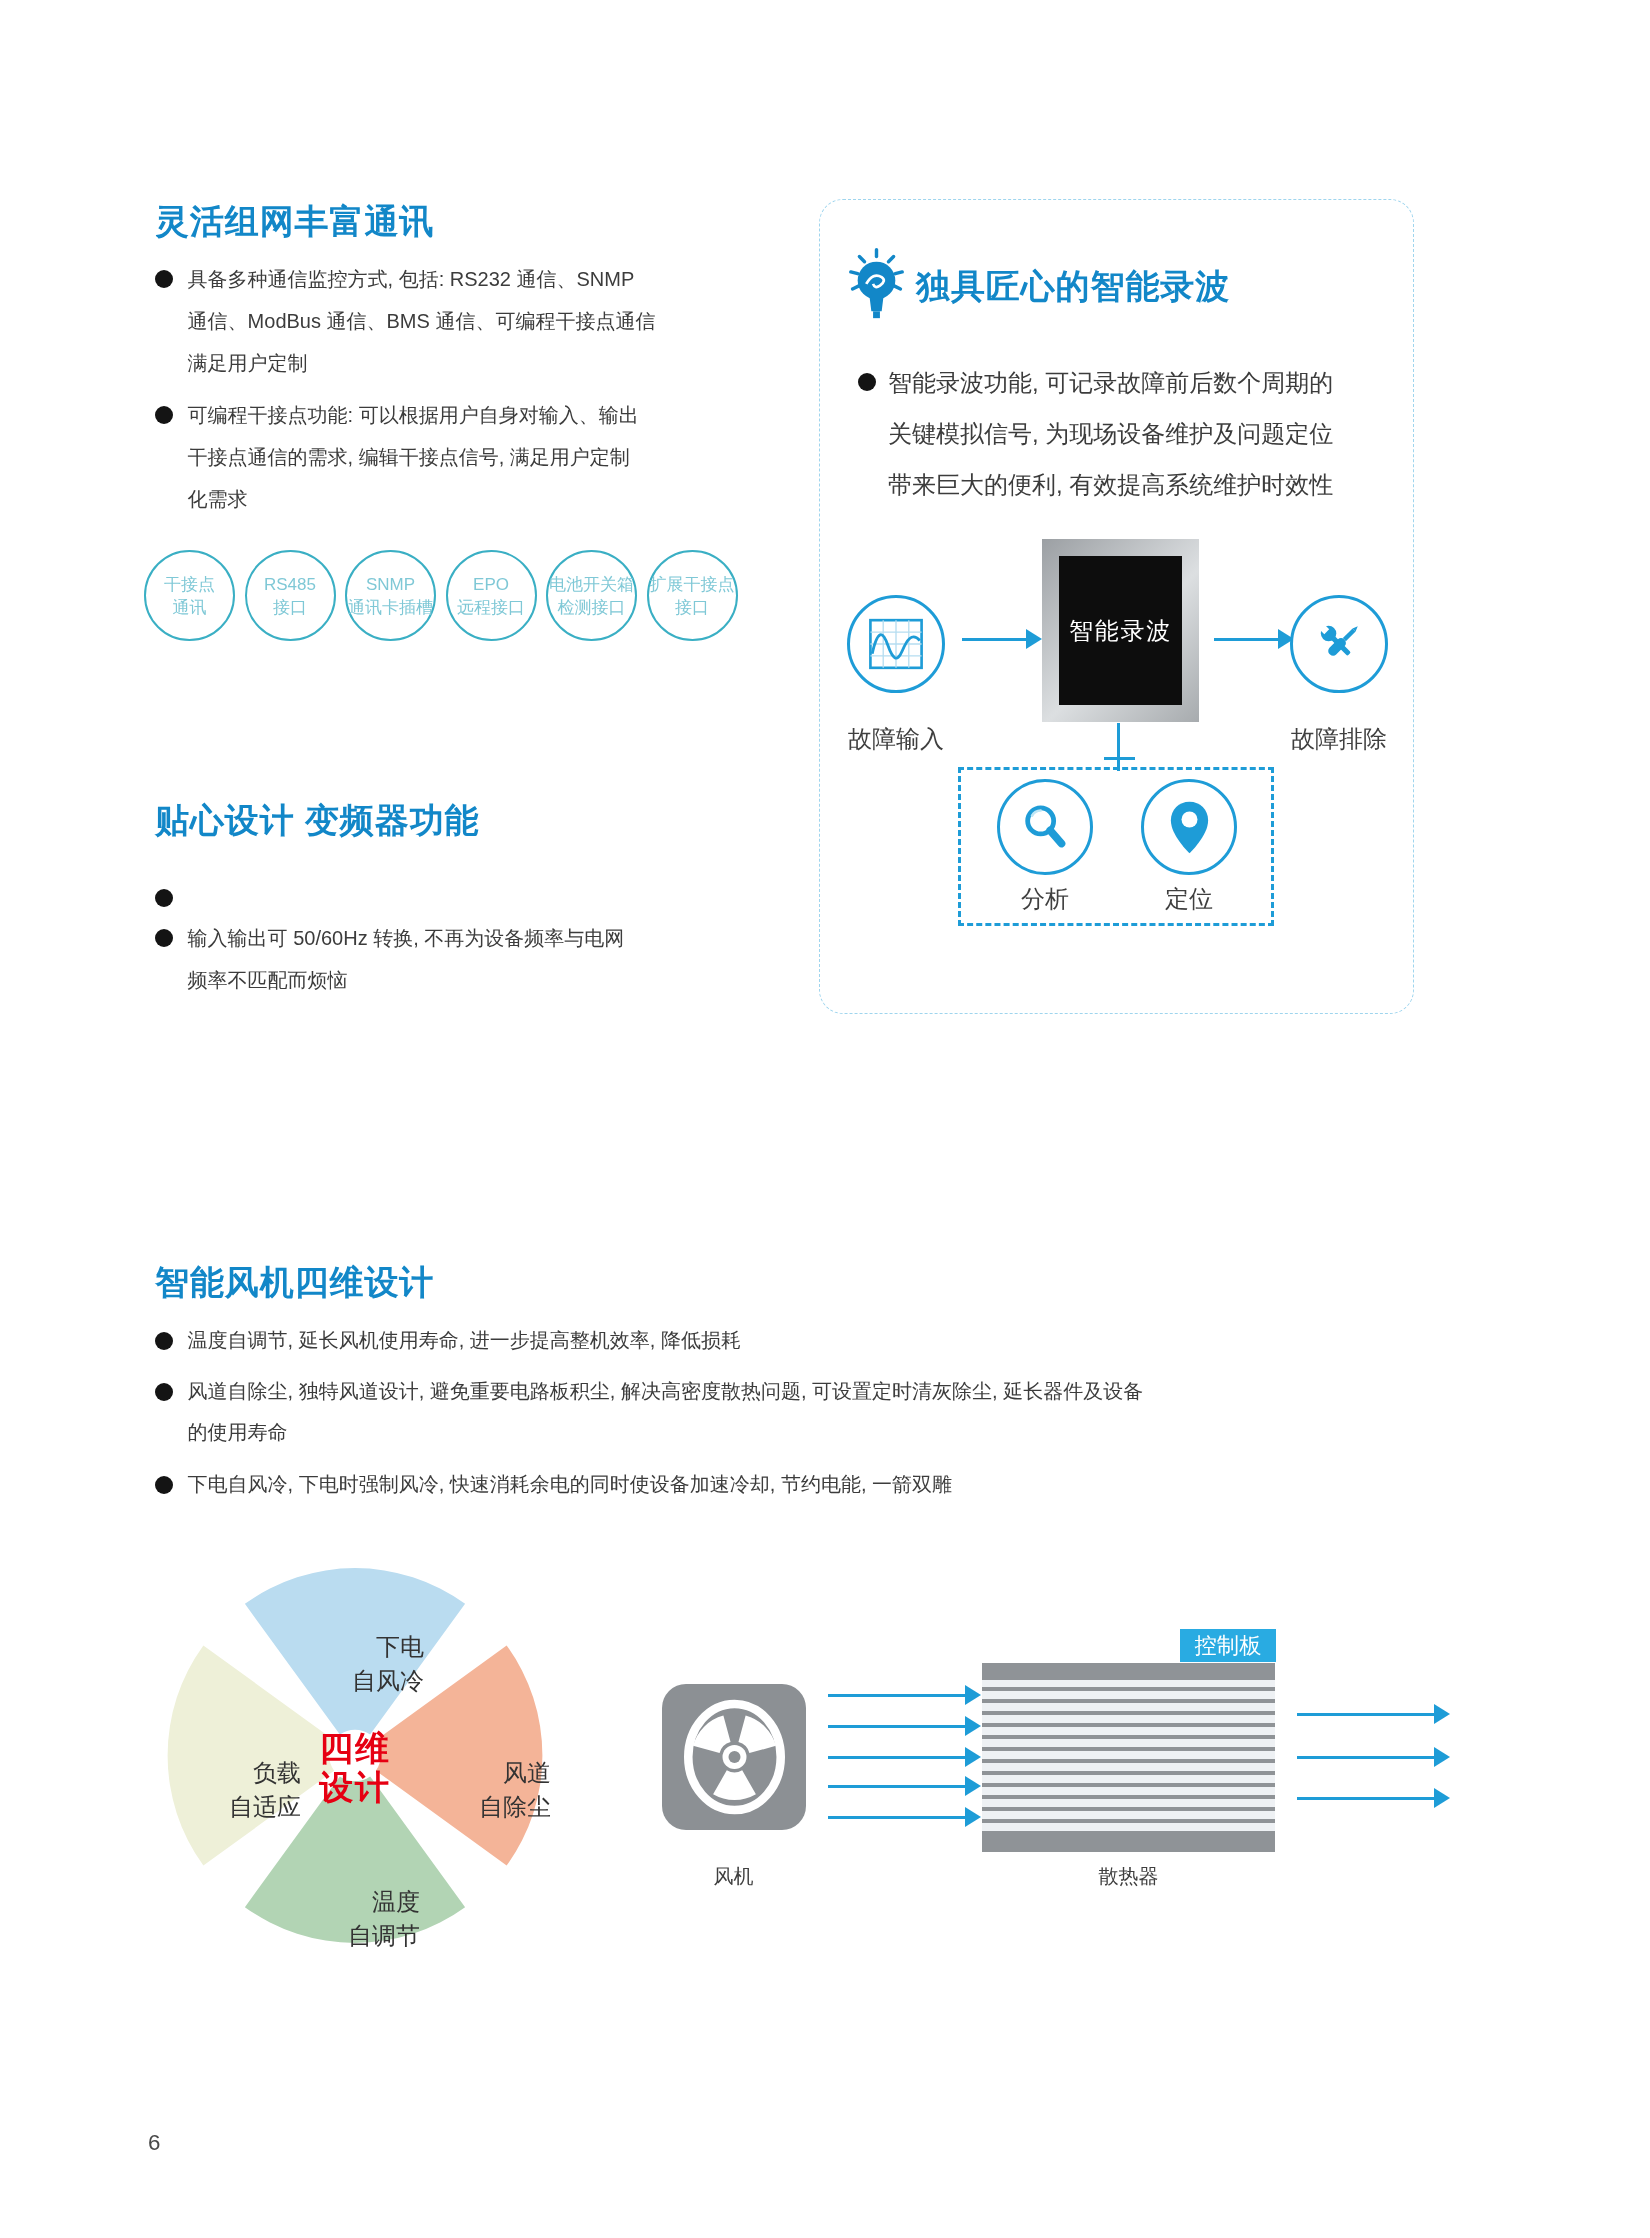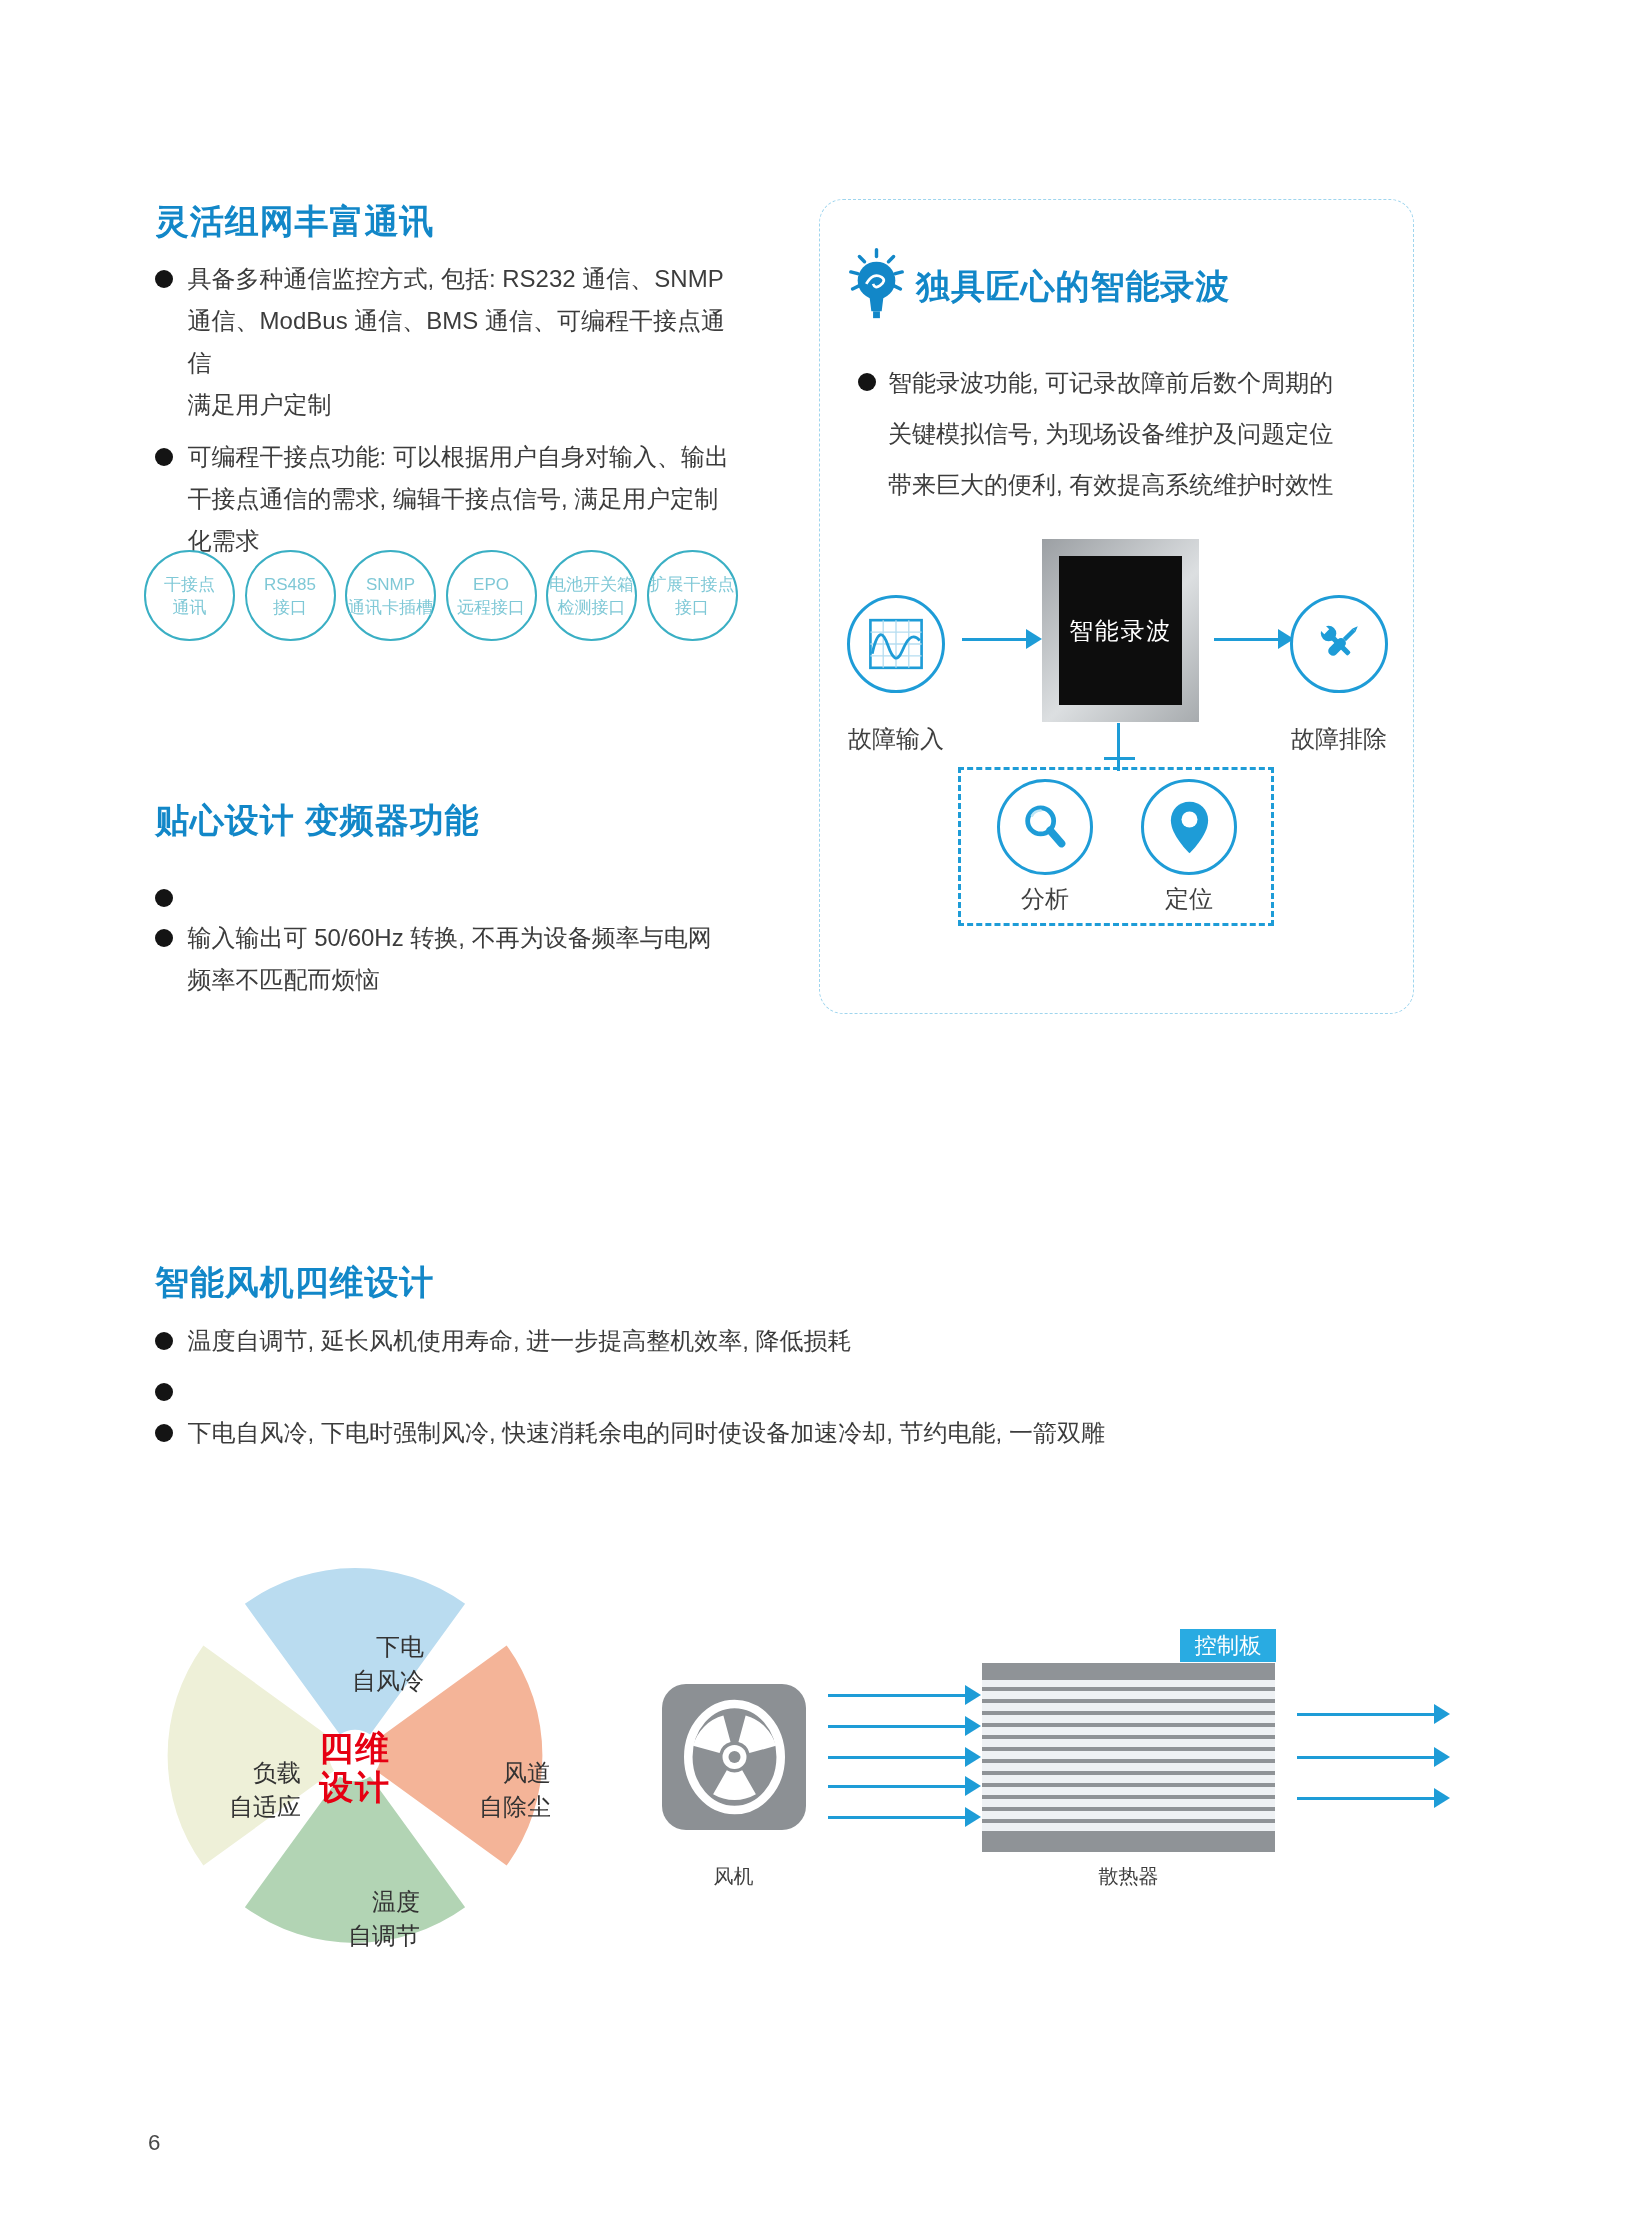--- a/index.html
+++ b/index.html
@@ -2,21 +2,21 @@
 <html style="font-size:13.8px"><head>
 <meta charset="utf-8">
 <title>Page 6</title>
 <style>
   html,body{margin:0;padding:0;background:#fff;}
   body{width:1650px;height:2239px;position:relative;overflow:hidden;
        font-family:"Liberation Sans","DejaVu Sans",sans-serif;color:#3c3c3c;}
   .abs{position:absolute;}
   .h{position:absolute;font-size:34px;font-weight:bold;color:#1287c8;letter-spacing:0.9px;white-space:nowrap;}
   .bullets{position:absolute;}
-  .bullet{display:flex;font-size:24px;color:#3c3c3c;margin-bottom:10.3px;}
+  .bullet{display:flex;font-size:20px;color:#3c3c3c;margin-bottom:10.3px;}
   .bullet .dot{flex:none;width:18px;height:18px;border-radius:50%;background:#141414;margin:12px 14.6px 0 0;}
   .bullet .txt .ln{display:block;}
   .lh49 .txt .ln{line-height:42px;}
   .lh48 .txt .ln{line-height:41px;}
   .badges{position:absolute;display:flex;gap:9.5px;}
   .badge{width:91px;height:91px;box-sizing:border-box;border:2.6px solid #3aafc4;border-radius:50%;
          background:#fff;color:#7fc8d6;font-size:17px;line-height:23px;display:flex;flex-direction:column;
          justify-content:center;align-items:center;text-align:center;}
   .panel{position:absolute;left:819px;top:199px;width:595px;height:815px;box-sizing:border-box;
          border:1.7px dashed #9fd5ee;border-radius:24px;}
@@ -216,20 +216,24 @@
 
 <div class="bullets lh48" style="left:155px;top:1320px;width:1461px">
   <div class="bullet">
     <span class="dot"></span>
     <span class="txt">
         <span class="ln">温度自调节, 延长风机使用寿命, 进一步提高整机效率, 降低损耗</span>
       </span>
   </div>
   <div class="bullet">
     <span class="dot"></span>
+    <span class="txt">
+      <span class="ln">风道自除尘, 独特风道设计, 避免重要电路板积尘, 解决高密度散热问题, 可设置定时清灰除尘, 延长器件及设备</span>
+      <span class="ln">的使用寿命</span>
+    </span>
   </div>
   <div class="bullet">
     <span class="dot"></span>
     <span class="txt">
         <span class="ln">下电自风冷, 下电时强制风冷, 快速消耗余电的同时使设备加速冷却, 节约电能, 一箭双雕</span>
       </span>
   </div>
 </div>
 
 <svg class="abs" style="left:153px;top:1549px" width="404" height="413" viewBox="0 0 470 480">

